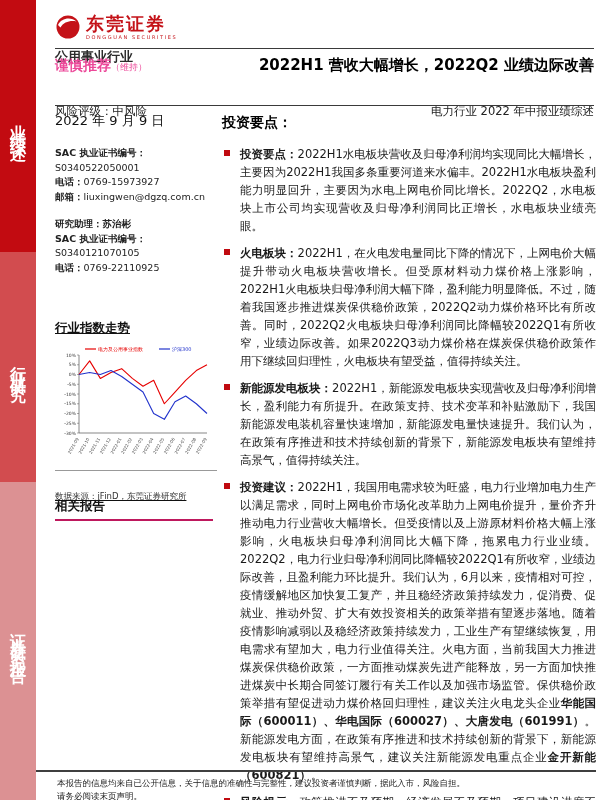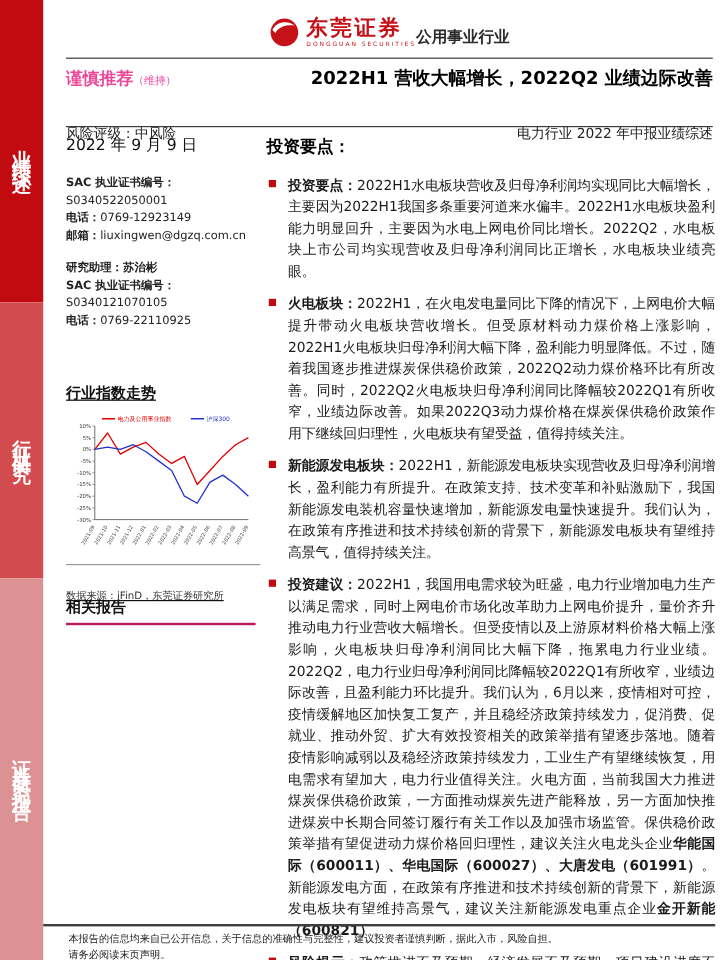--- a/index.html
+++ b/index.html
@@ -10,21 +10,21 @@
   .sidebar{position:absolute;left:0;top:0;width:36px;height:800px;}
   .seg{display:flex;align-items:center;justify-content:center;}
   .seg-1{height:252px;background:#c20b11;}
   .seg-2{height:230px;background:#d24c4f;}
   .seg-3{height:318px;background:#dc9193;}
   .seg span{writing-mode:vertical-rl;text-orientation:upright;color:#fff;
             font-weight:bold;font-size:16px;letter-spacing:7px;line-height:1;}
 
   
   .brand-row{position:absolute;left:55px;top:14px;right:6px;display:flex;
-             justify-content:center;align-items:flex-start;}
+             justify-content:center;align-items:flex-start;flex-direction:column;}
   .brand{display:flex;align-items:center;gap:5px;}
   .brand-txt{display:flex;flex-direction:column;line-height:1;}
   .brand-name{font-family:"DejaVu Serif","Liberation Serif",serif;font-weight:bold;
               color:#c41218;font-size:18px;letter-spacing:2px;}
   .brand-sub{font-size:5px;letter-spacing:1.6px;color:#c41218;margin-top:2px;}
   .industry{font-weight:bold;font-size:13px;color:#2b2b2b;margin-top:8px;}
   .hline{position:absolute;left:55px;right:6px;height:1px;background:#3a3a3a;}
   .hline-1{top:48px;}
   .hline-2{top:105px;}
   .rating-row{position:absolute;left:55px;top:56px;right:6px;display:flex;
@@ -105,21 +105,21 @@
   <div class="subtitle">电力行业 2022 年中报业绩综述</div>
 </div>
 <div class="hline hline-2"></div>
 
 <div class="leftcol">
   <div class="date">2022 年 9 月 9 日</div>
 
   <div class="ablock">
     <div class="albl">SAC 执业证书编号：</div>
     <div>S0340522050001</div>
-    <div><span class="albl">电话：</span><span>0769-12923149</span></div>
+    <div><span class="albl">电话：</span><span>0769-15973927</span></div>
     <div><span class="albl">邮箱：</span><span>liuxingwen@dgzq.com.cn</span></div>
   </div>
 
   <div class="ablock">
     <div><span class="albl">研究助理：</span><span class="albl">苏治彬</span></div>
     <div class="albl">SAC 执业证书编号：</div>
     <div>S0340121070105</div>
     <div><span class="albl">电话：</span><span>0769-22110925</span></div>
   </div>
 </div>

